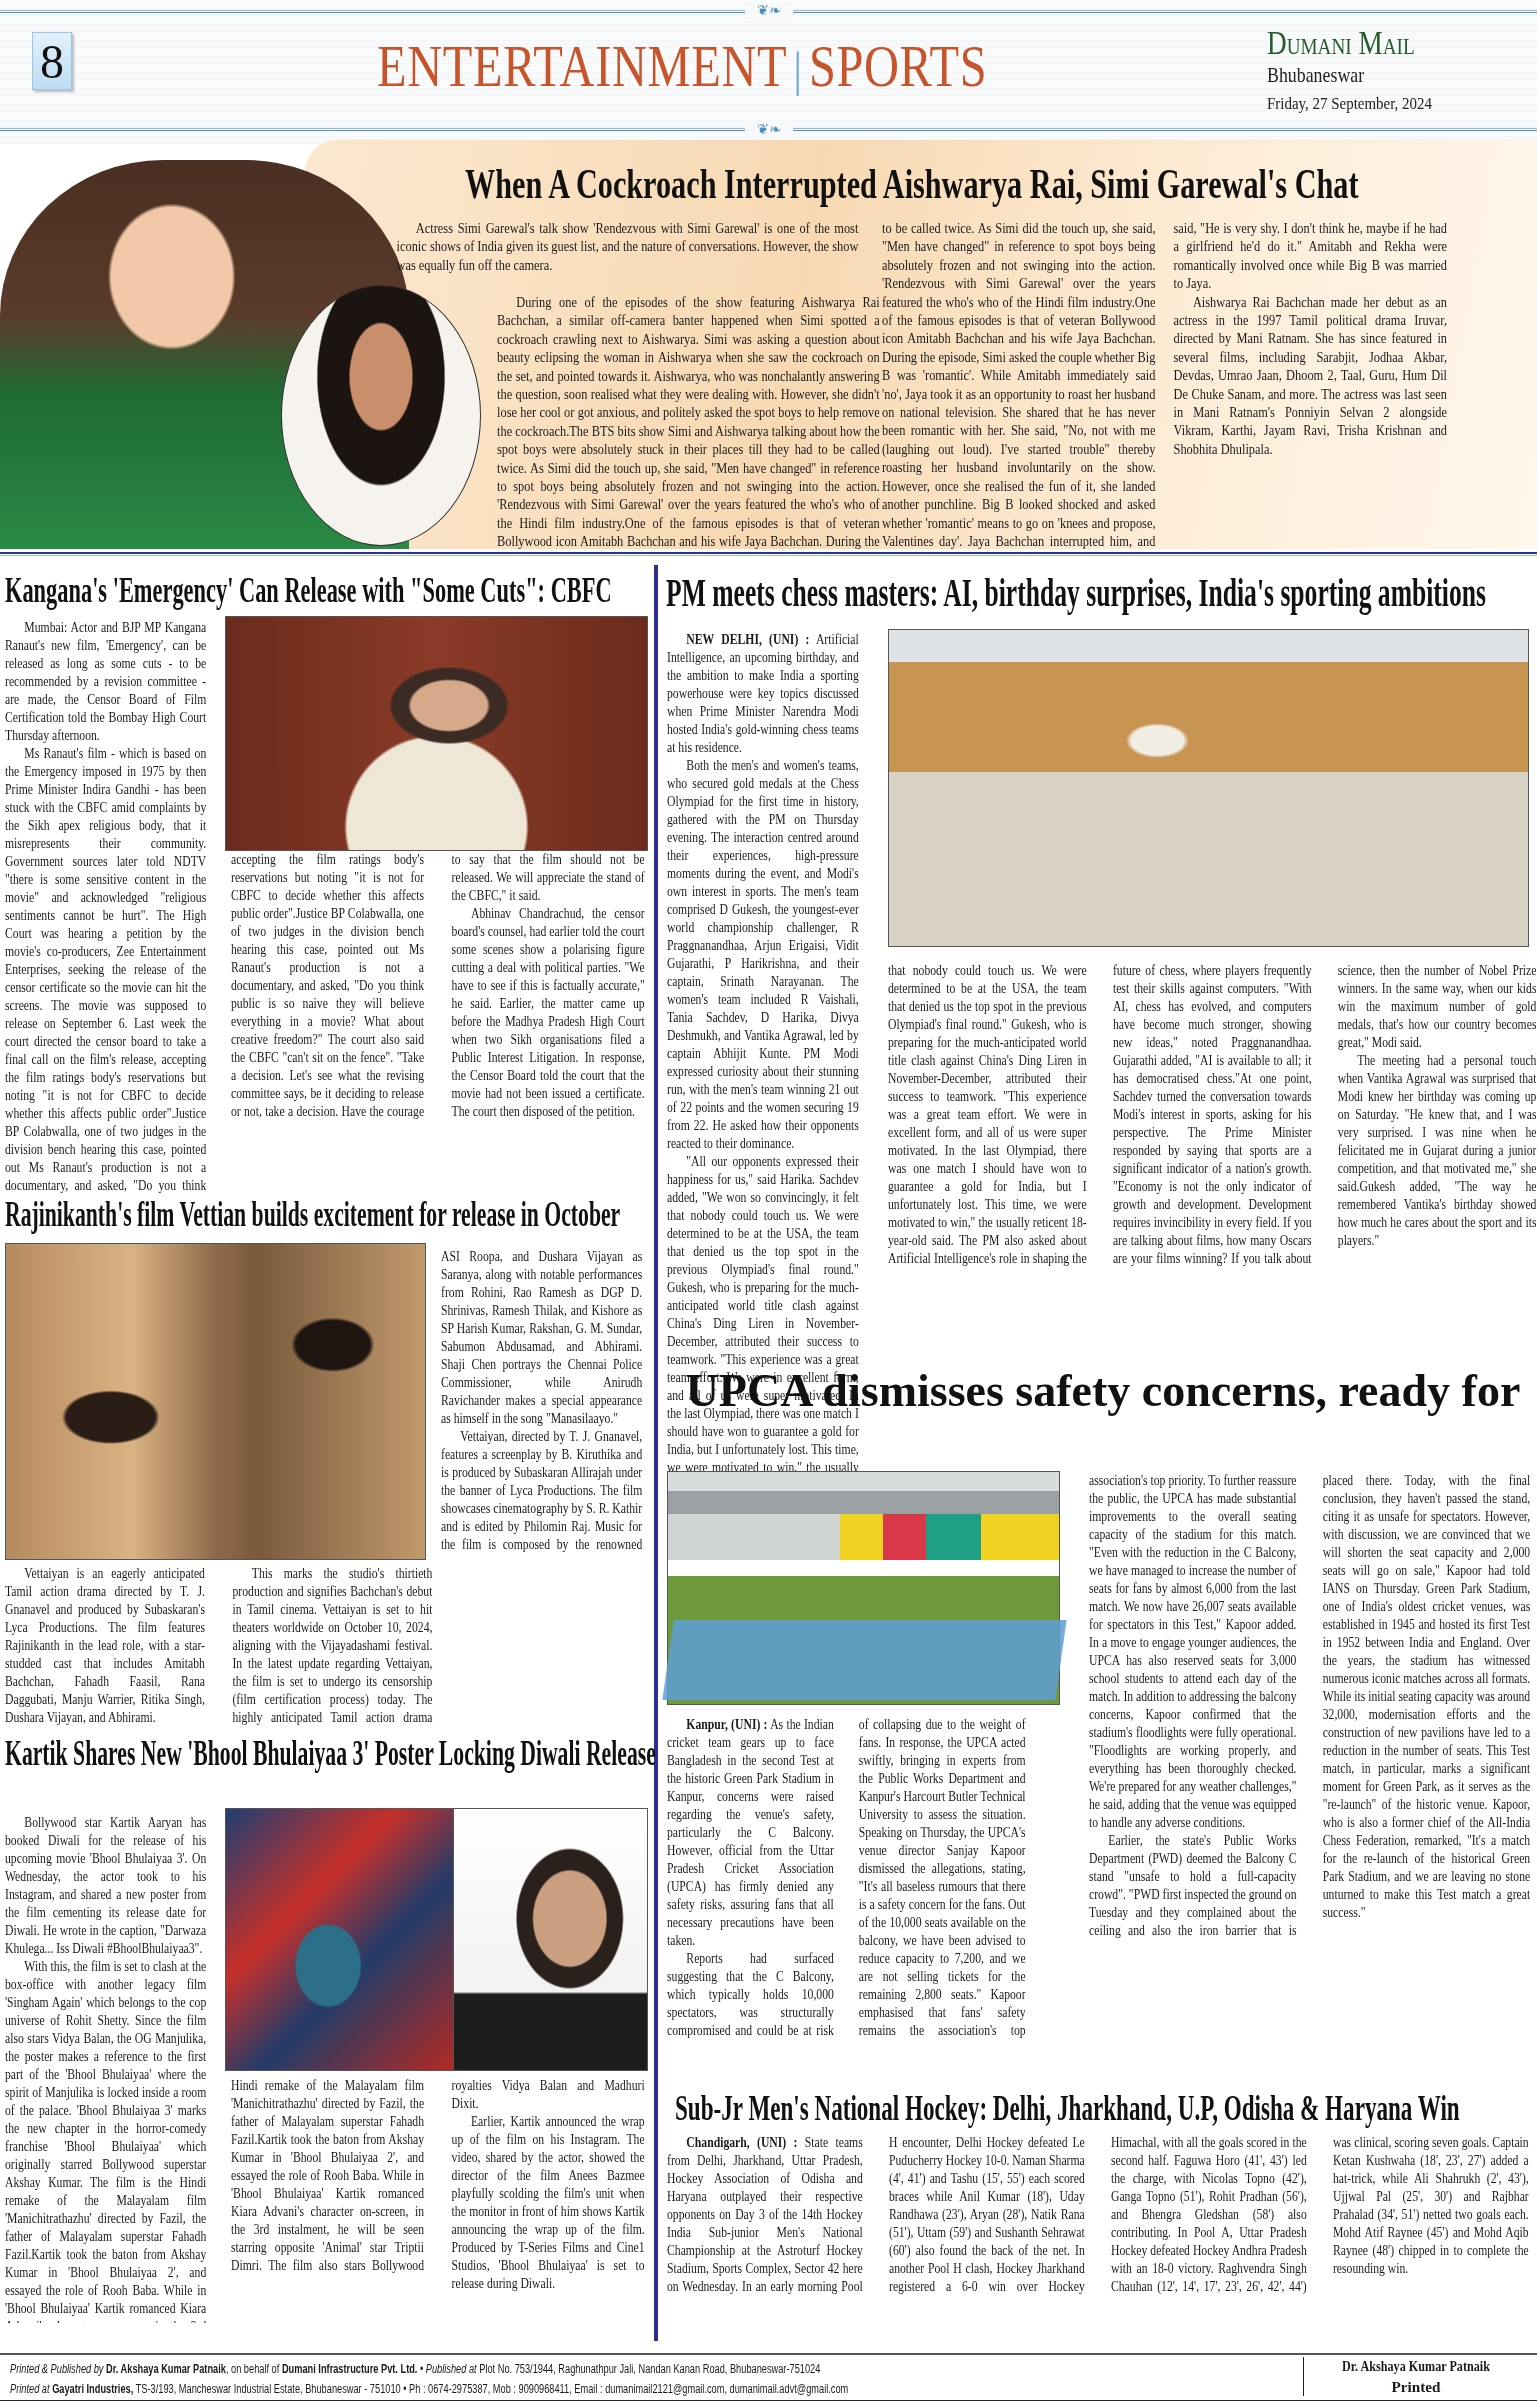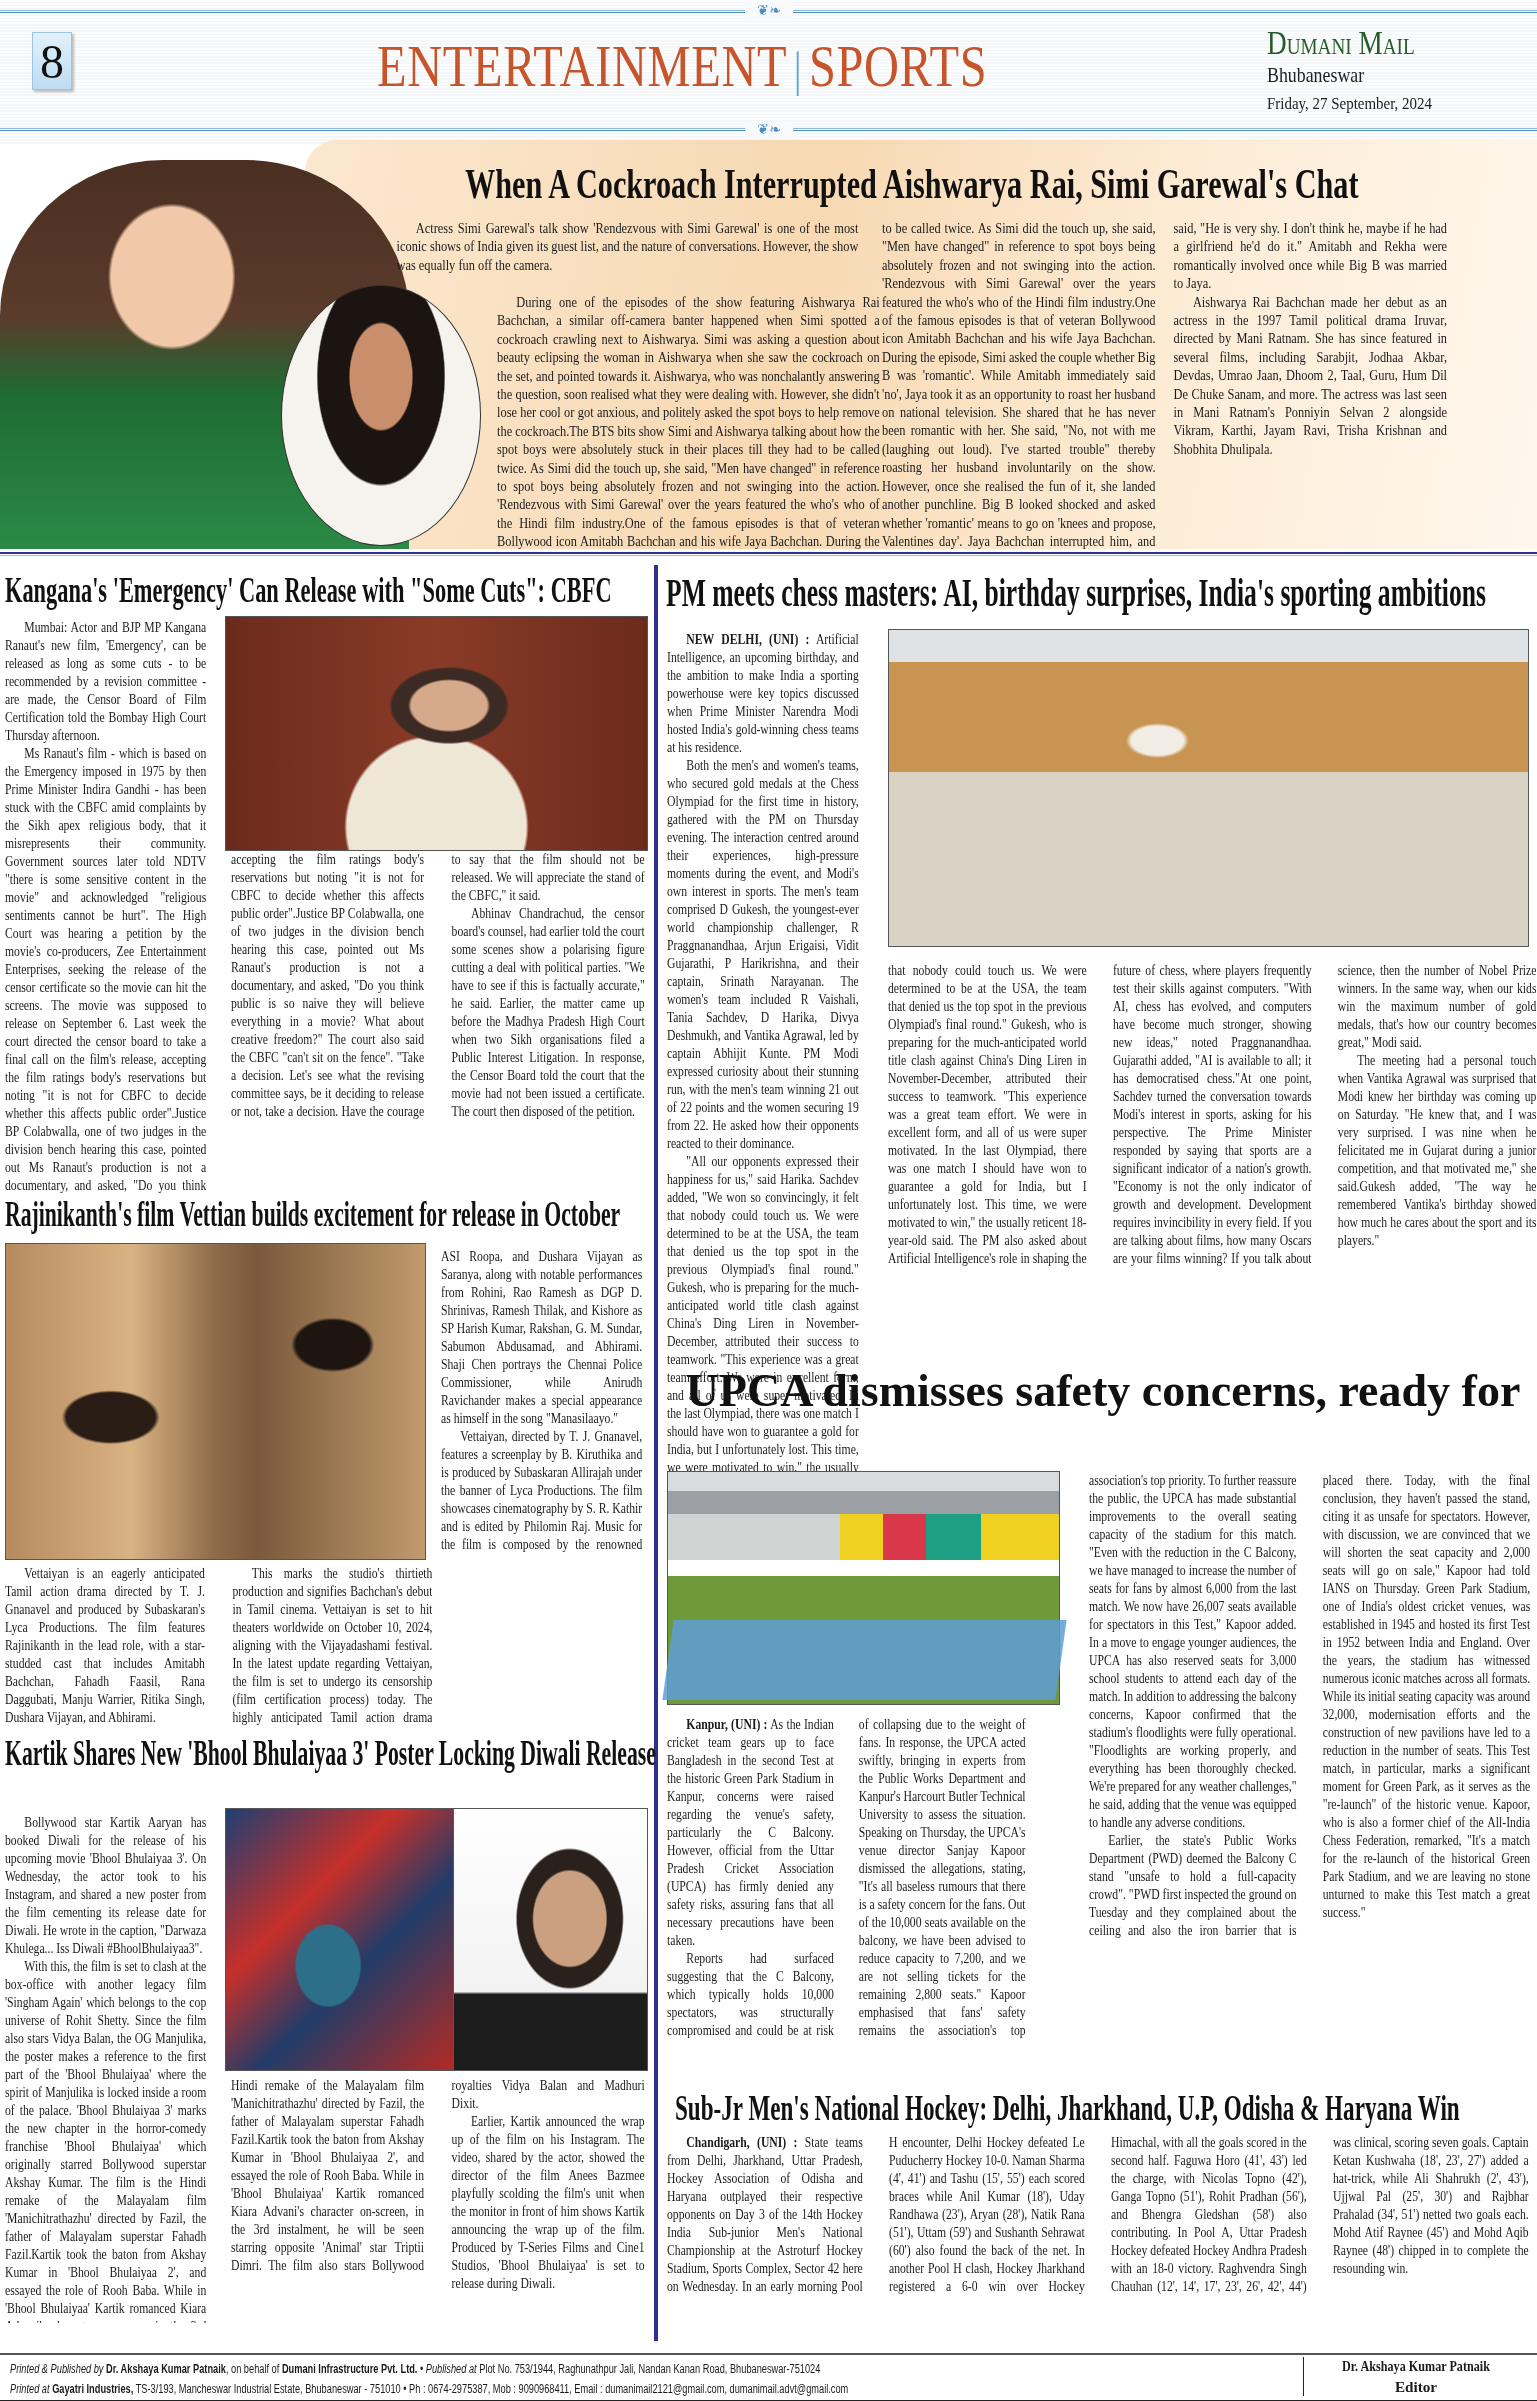--- a/index.html
+++ b/index.html
@@ -134,15 +134,15 @@
 </div>
 
 <div class="abs foot">
   <div class="abs foot-l">
     <div><i>Printed &amp; Published by</i> <b>Dr. Akshaya Kumar Patnaik</b><span>, on behalf of</span> <b>Dumani Infrastructure Pvt. Ltd.</b> <i>• Published at</i> <span>Plot No. 753/1944, Raghunathpur Jali, Nandan Kanan Road, Bhubaneswar-751024</span></div>
     <div><i>Printed at</i> <b>Gayatri Industries,</b> <span>TS-3/193, Mancheswar Industrial Estate, Bhubaneswar - 751010 • Ph : 0674-2975387, Mob : 9090968411, Email : dumanimail2121@gmail.com, dumanimail.advt@gmail.com</span></div>
   </div>
 </div>
 <div class="abs foot-r">
   <div style="font-size:15.2px;transform:scaleX(.8)">Dr. Akshaya Kumar Patnaik</div>
-  <div style="font-size:15.2px;margin-top:3.2px">Editor</div>
+  <div style="font-size:15.2px;margin-top:3.2px">Printed</div>
 </div>
 
 
 </body></html>

